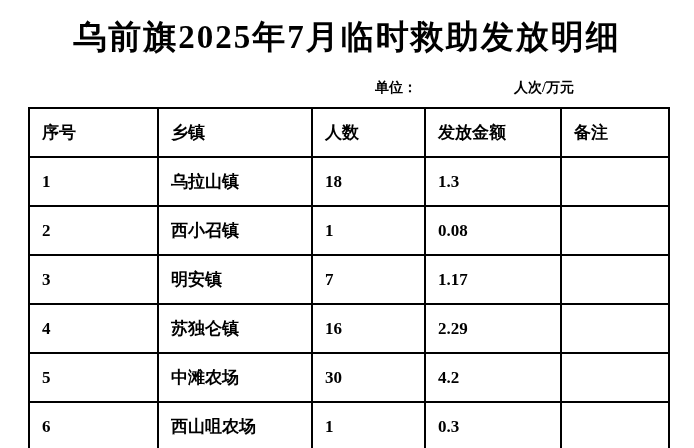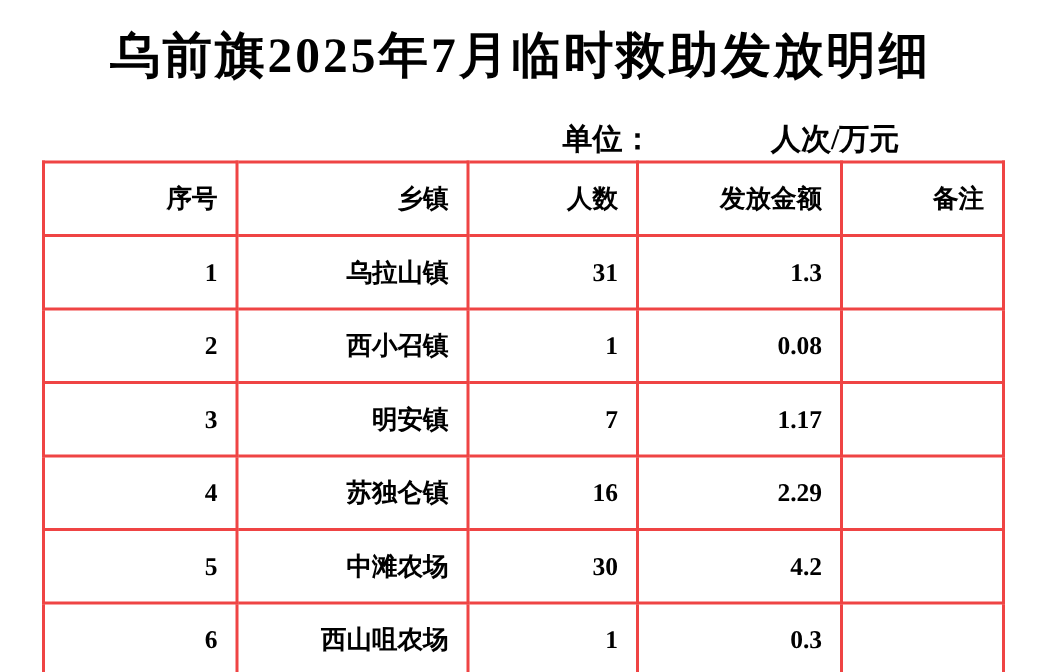--- a/index.html
+++ b/index.html
@@ -24,38 +24,38 @@
     font-weight: bold;
     letter-spacing: 2px;
     white-space: nowrap;
   }
   .unit-line {
     position: absolute;
     top: 79px;
     left: 0;
     width: 100%;
     height: 20px;
-    font-size: 20px;
+    font-size: 14px;
     font-weight: bold;
     text-align: center;
   }
   .unit-label { position: absolute; left: 375px; top: 0; }
   .unit-value { position: absolute; left: 514px; top: 0; font-family: Liberation Serif, serif; }
   table.assistance {
     position: absolute;
     top: 107px;
     left: 28px;
     width: 640px;
     border-collapse: collapse;
     table-layout: fixed;
   }
   table.assistance th,
   table.assistance td {
-    border: 2px solid #ef4444;
-    text-align: right;
+    border: 2px solid #000000;
+    text-align: left;
     vertical-align: middle;
     font-weight: bold;
     font-size: 17px;
     padding: 12px;
     overflow: hidden;
     white-space: nowrap;
   }
   table.assistance thead tr { height: 35px; }
   table.assistance tbody tr { height: 39px; }
   table.assistance th { font-size: 17px; }
@@ -86,21 +86,21 @@
         <th>乡镇</th>
         <th>人数</th>
         <th>发放金额</th>
         <th>备注</th>
       </tr>
     </thead>
     <tbody>
       <tr>
         <td>1</td>
         <td>乌拉山镇</td>
-        <td>31</td>
+        <td>18</td>
         <td>1.3</td>
         <td></td>
       </tr>
       <tr>
         <td>2</td>
         <td>西小召镇</td>
         <td>1</td>
         <td>0.08</td>
         <td></td>
       </tr>

